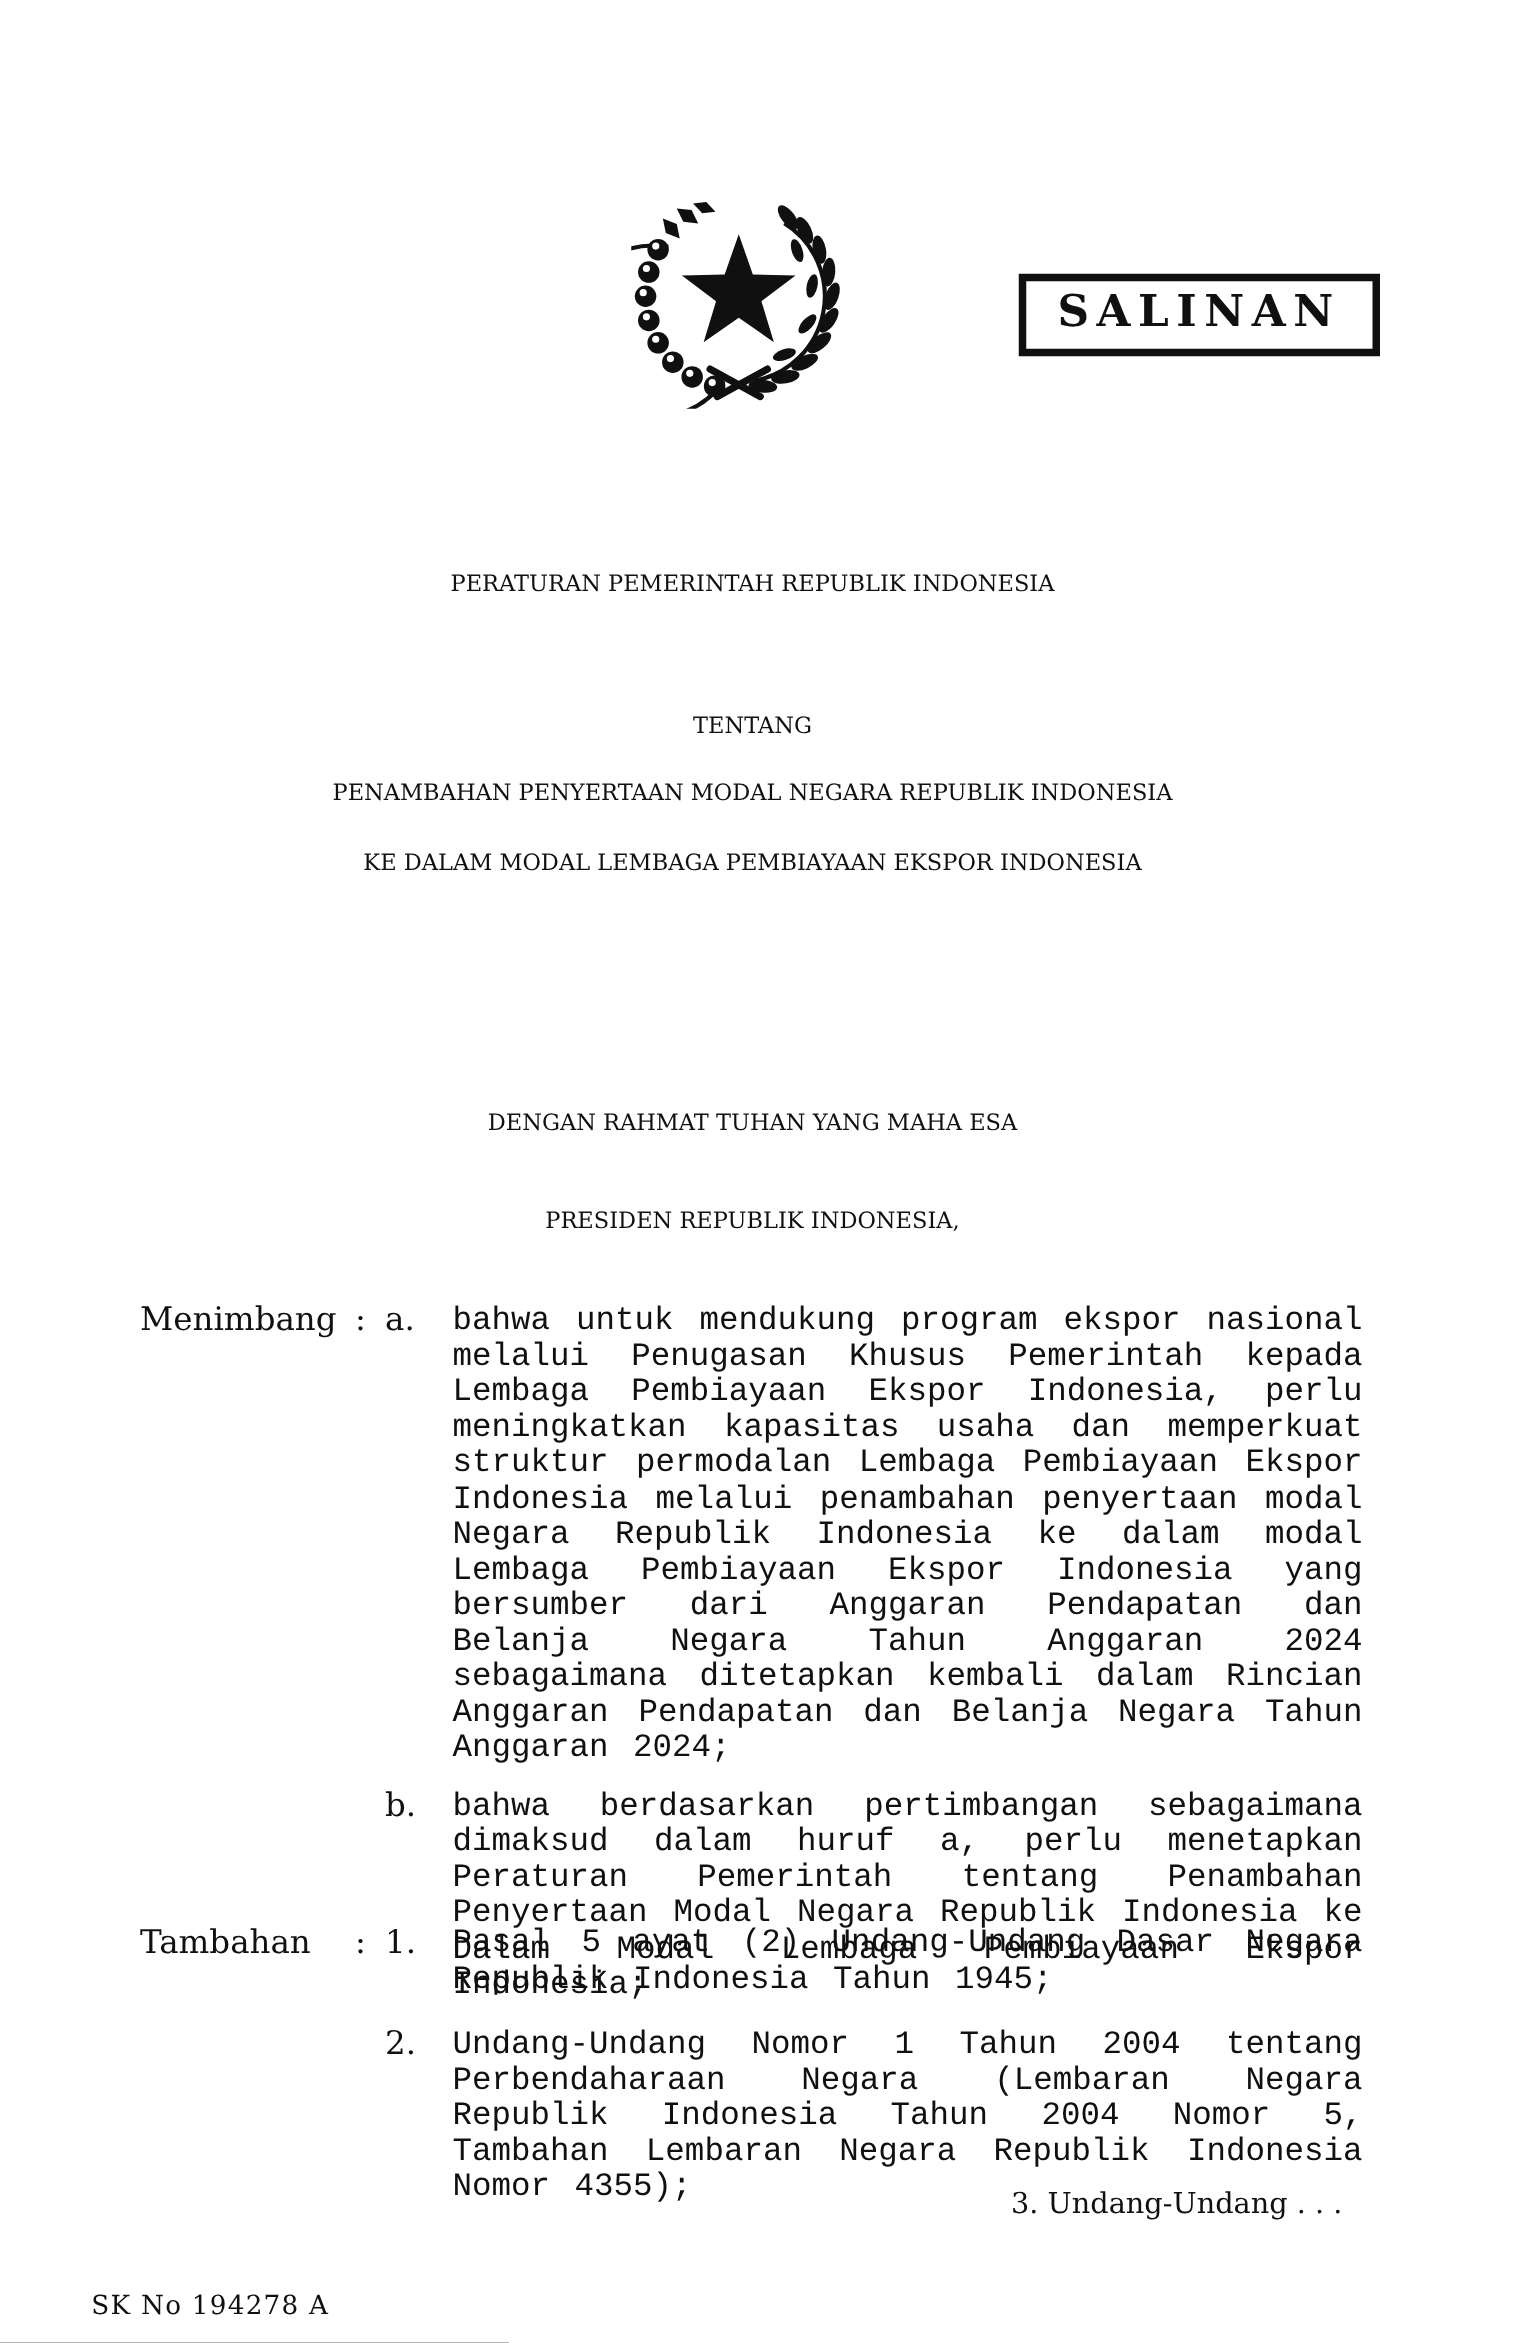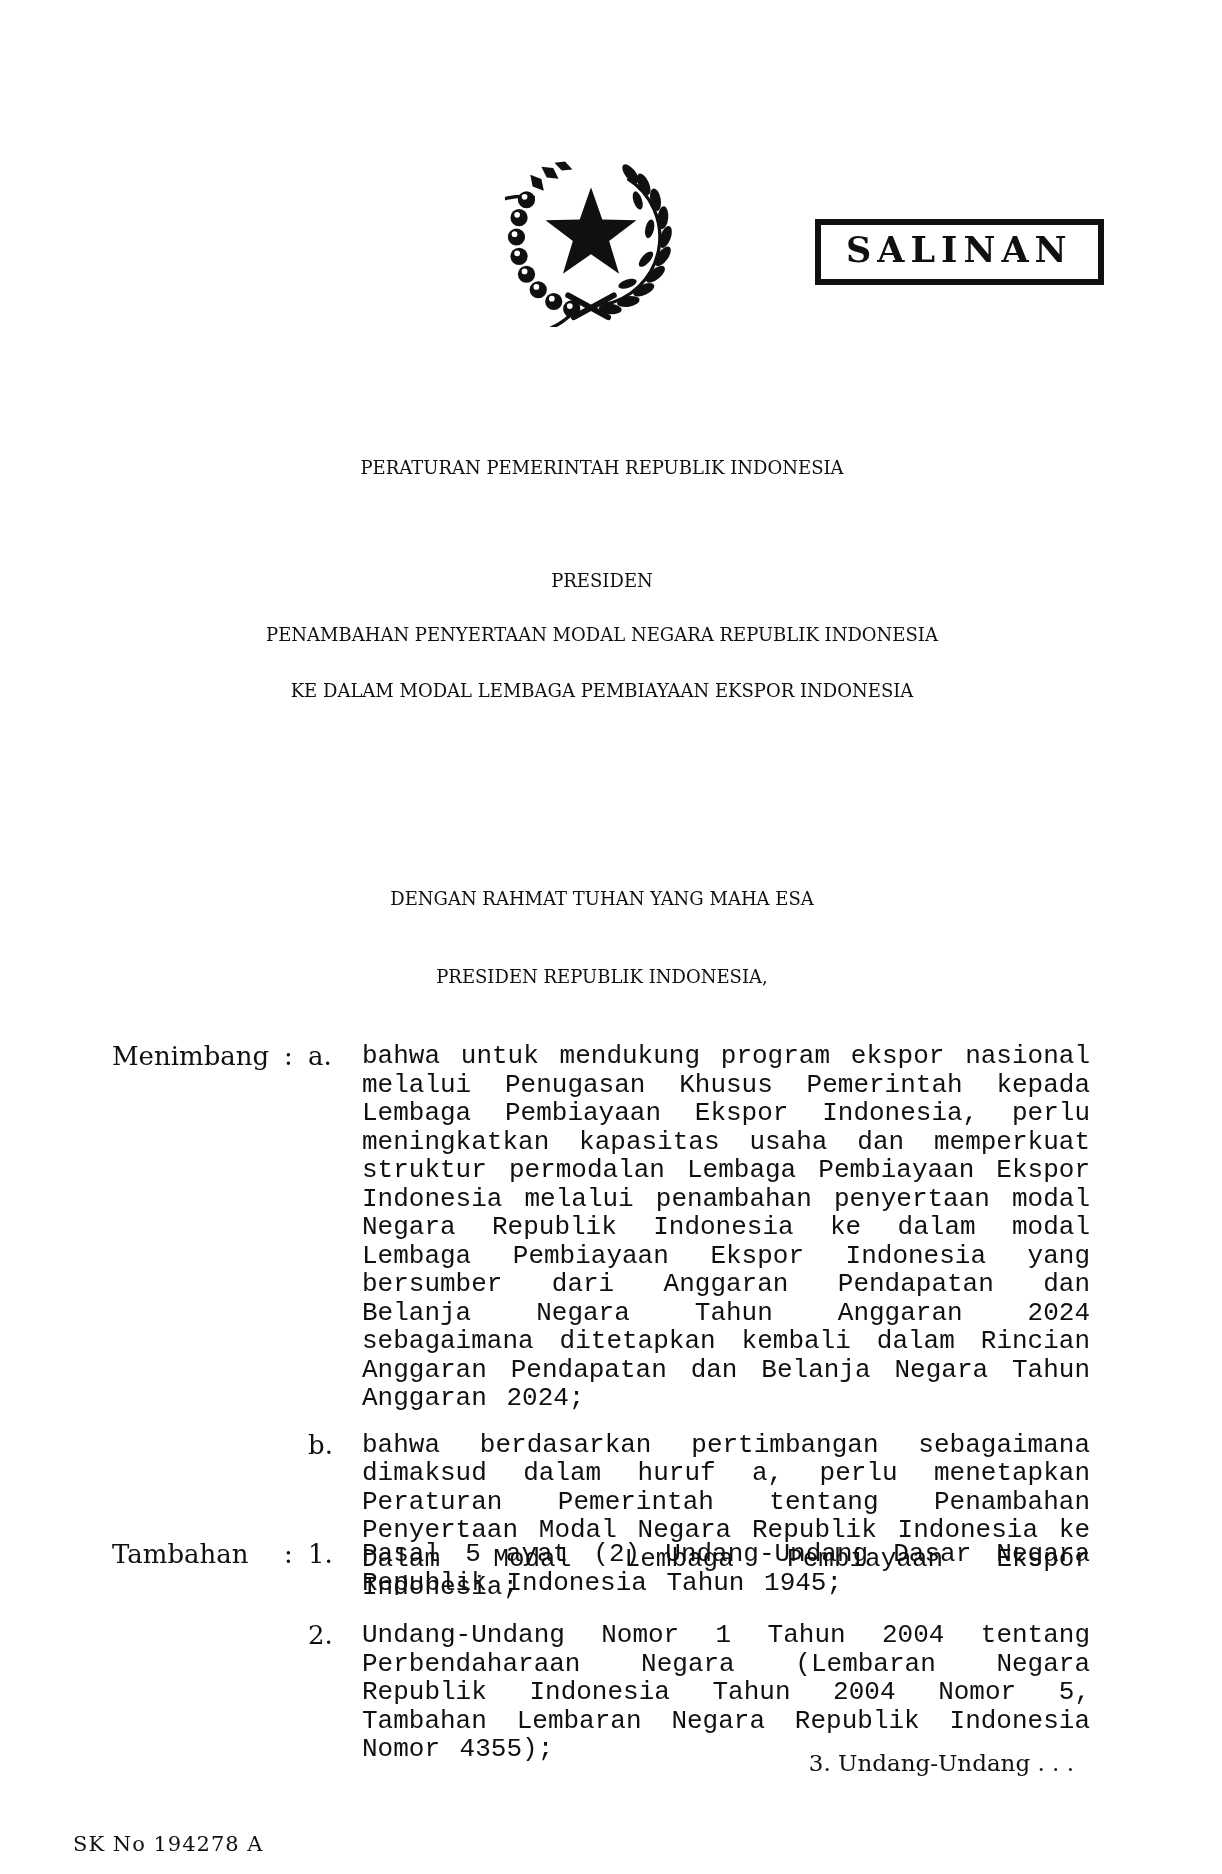--- a/index.html
+++ b/index.html
@@ -136,21 +136,21 @@
 
       <g>
         <path class="xstem" d="M72,174 L114,151"></path>
         <path class="xstem" d="M108,174 L66,151"></path>
       </g>
     </svg>
   </div>
 
 
   <div class="cline t1">PERATURAN PEMERINTAH REPUBLIK INDONESIA</div>
-  <div class="cline t3">PRESIDEN</div>
+  <div class="cline t3">TENTANG</div>
   <div class="cline t4">PENAMBAHAN PENYERTAAN MODAL NEGARA REPUBLIK INDONESIA</div>
   <div class="cline h1">DENGAN RAHMAT TUHAN YANG MAHA ESA</div>
 
   <div class="cline t5">KE DALAM MODAL LEMBAGA PEMBIAYAAN EKSPOR INDONESIA</div>
   <div class="cline h2">PRESIDEN REPUBLIK INDONESIA,</div>
 
   <div class="section sec-considering">
     <div class="sec-label">Menimbang</div>
     <div class="sec-colon">:</div>
     <div class="sec-items">

